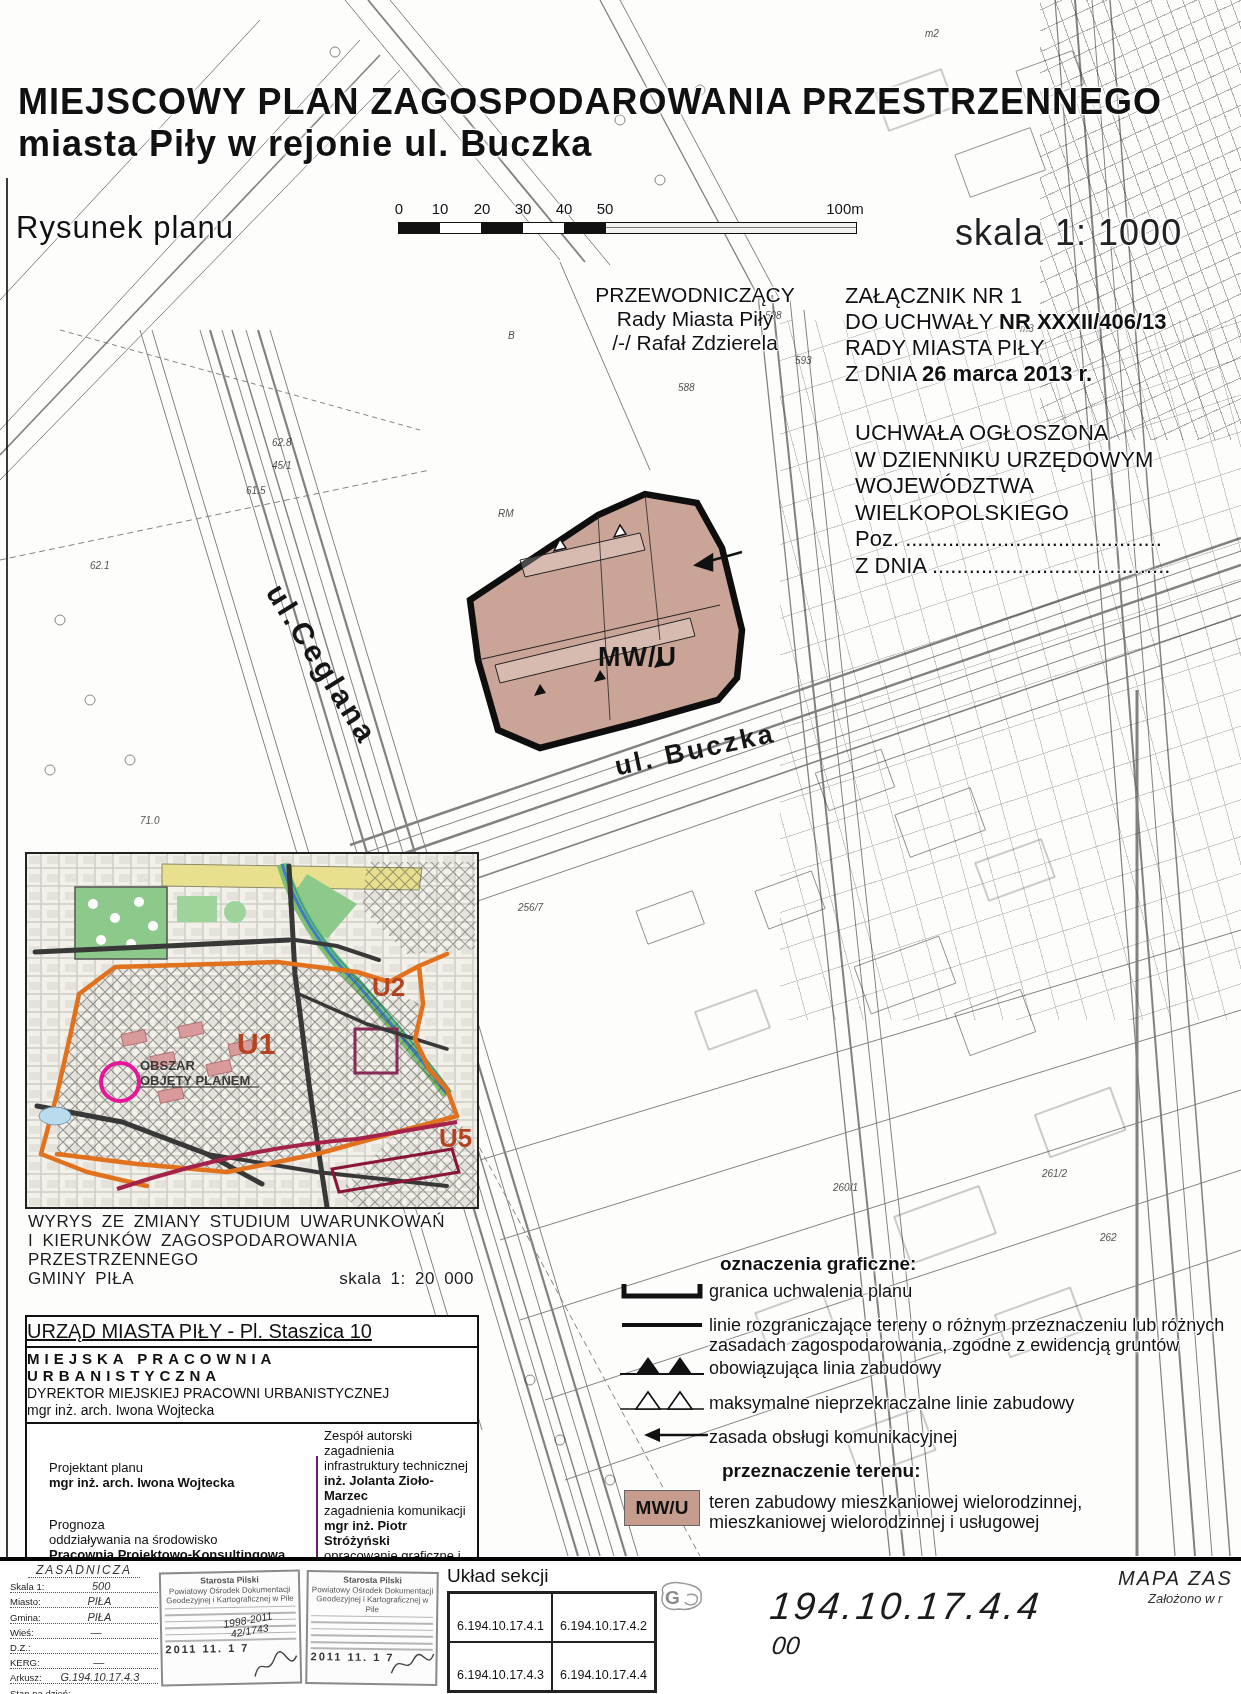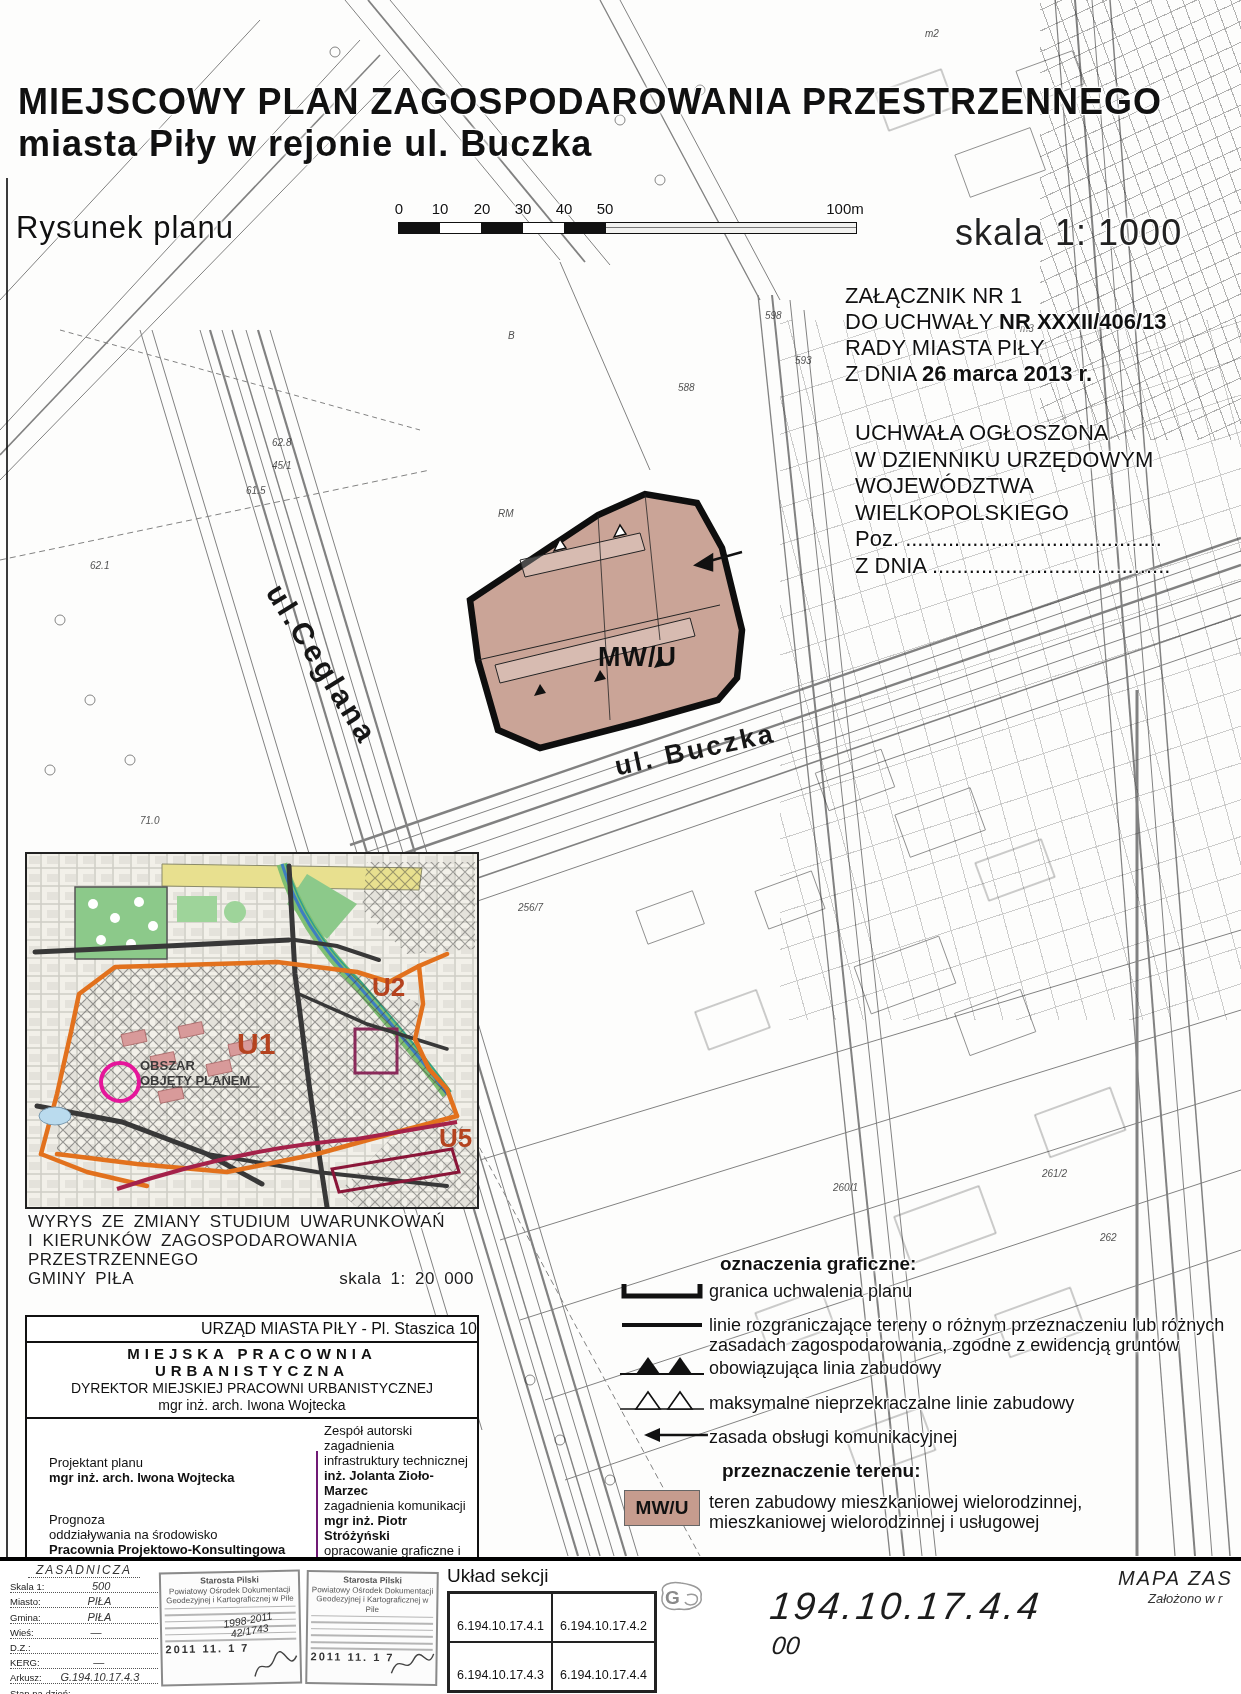--- a/index.html
+++ b/index.html
@@ -26,22 +26,22 @@
   .zone-label{font-weight:bold;font-size:27px;letter-spacing:1px;color:#111;}
   .spot{position:absolute;font-size:10px;font-style:italic;color:#333;opacity:.85;white-space:nowrap;}
   
   .tex{position:absolute;pointer-events:none;}
   
   #inset{left:25px;top:852px;width:450px;height:353px;border:2px solid #222;background:#f1efe8;}
   #inset-caption{left:28px;top:1212px;width:446px;font-size:17px;line-height:19px;letter-spacing:.5px;word-spacing:4px;color:#1c1c1c;}
   #inset-caption .row3{display:flex;justify-content:space-between;}
   
   #office{left:25px;top:1315px;width:450px;background:#fff;border:2px solid #111;font-size:13px;}
-  #office .hd1{border-bottom:2px solid #111;text-align:right;font-size:16px;padding:3px 0;}
-  #office .hd2{border-bottom:2px solid #111;text-align:center;padding:2px 0 4px;}
+  #office .hd1{border-bottom:2px solid #111;text-align:left;font-size:20px;padding:3px 0;text-decoration:underline;}
+  #office .hd2{border-bottom:2px solid #111;padding:2px 0 4px;}
   #office .studio{font-weight:bold;font-size:15px;letter-spacing:5px;}
   #office .dir{font-size:14px;margin-top:1px;}
   #office .cols{display:flex;}
   #office .colL{width:245px;border-right:2px solid #701a75;padding:4px 22px 6px;margin-top:32px;}
   #office .colR{flex:1;padding:4px 6px 6px;}
   #office .r{font-size:13px;line-height:15px;}
   #office .b{font-weight:bold;font-size:13px;line-height:15px;}
   #office .gap{height:9px;}
   
   .leg-h{font-weight:bold;font-size:19px;margin-left:13px;}
@@ -236,20 +236,25 @@
     <div class="sb-bar">
       <span class="sb-seg" style="width:41px;background:#111;"></span>
       <span class="sb-seg" style="width:41px;background:#fff;border-right:1px solid #111;"></span>
       <span class="sb-seg" style="width:41px;background:#111;"></span>
       <span class="sb-seg" style="width:41px;background:#fff;border-right:1px solid #111;"></span>
       <span class="sb-seg" style="width:41px;background:#111;"></span>
       <span class="sb-seg sb-last"></span>
     </div>
   </div>
 
+  <div class="abs blk center hs" style="left:565px;top:283px;width:260px;font-size:21px;line-height:24px;">
+    <div>PRZEWODNICZĄCY</div>
+    <div>Rady Miasta Piły</div>
+    <div>/-/ Rafał Zdzierela</div>
+  </div>
 
   <div class="abs blk hs" style="left:845px;top:283px;">
     <div>ZAŁĄCZNIK NR 1</div>
     <div><span>DO UCHWAŁY </span><b>NR XXXII/406/13</b></div>
     <div>RADY MIASTA PIŁY</div>
     <div><span>Z DNIA </span><b>26 marca 2013 r.</b></div>
   </div>
 
   <div class="abs blk hs" style="left:855px;top:420px;line-height:26.5px;">
     <div>UCHWAŁA OGŁOSZONA</div>

